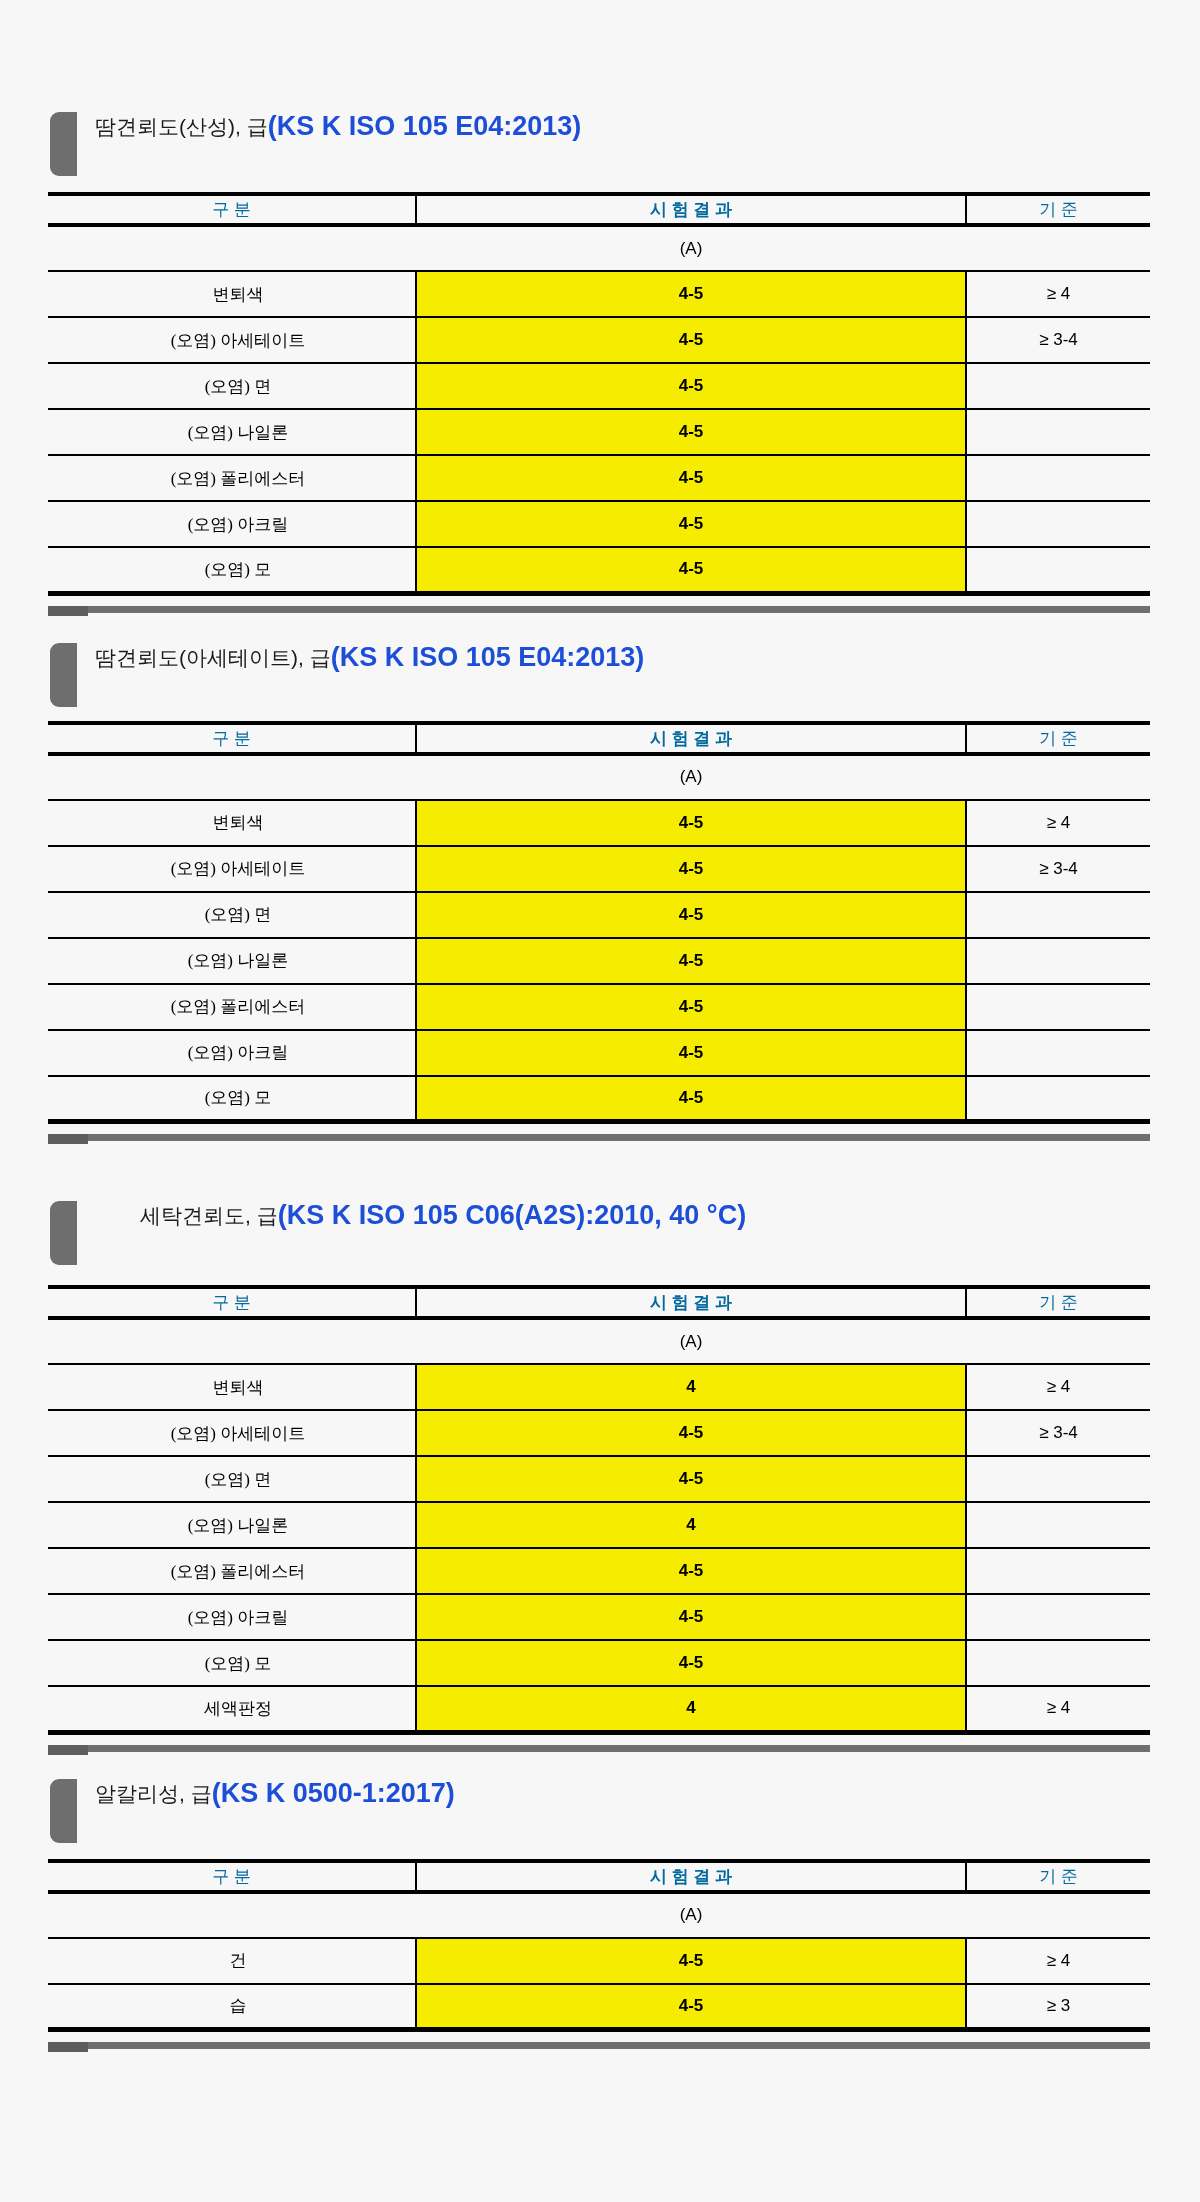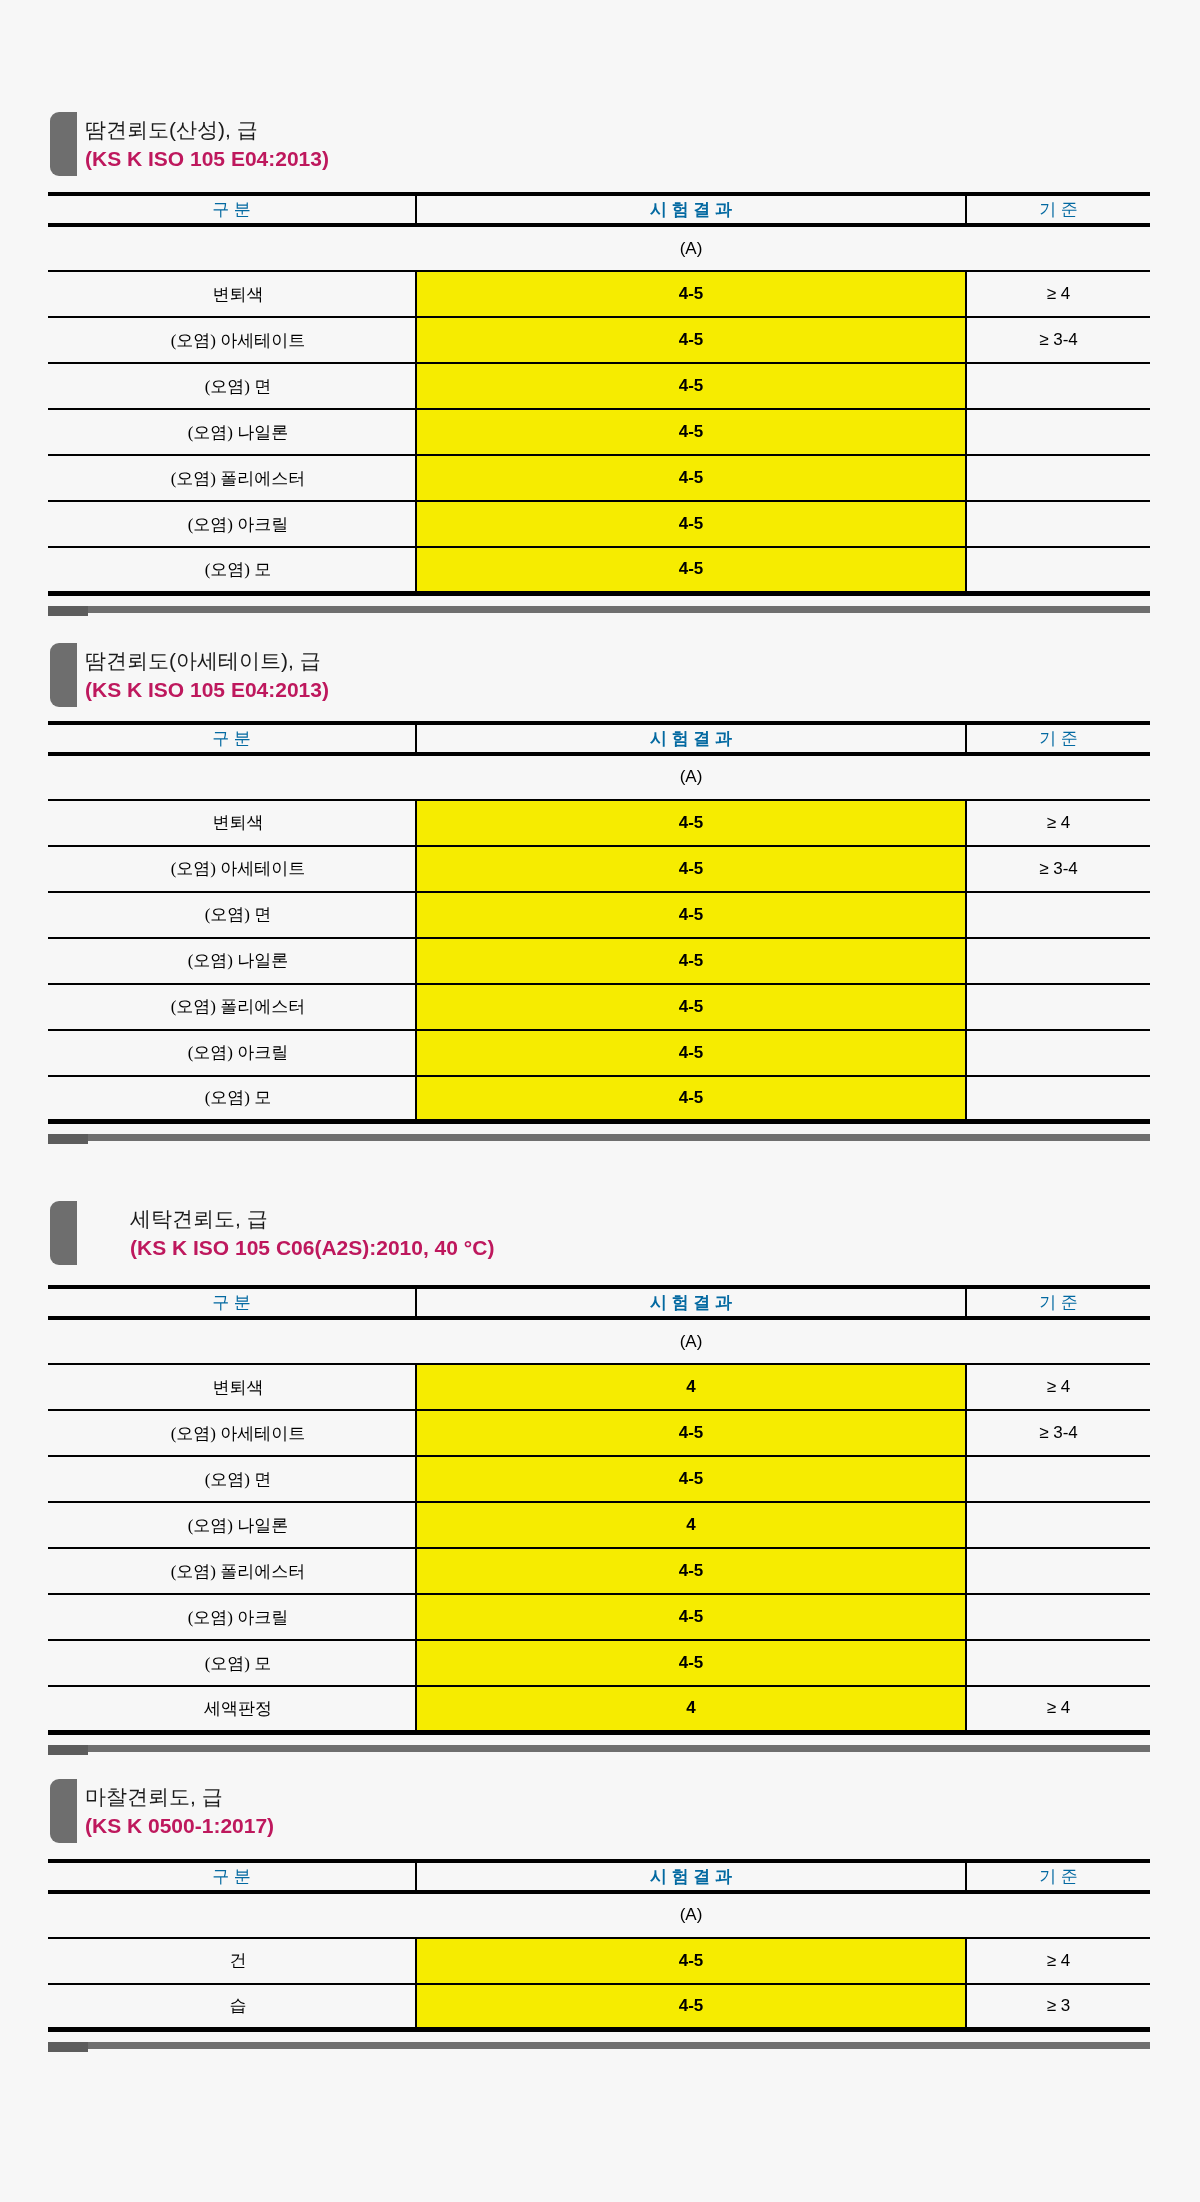--- a/index.html
+++ b/index.html
@@ -34,24 +34,24 @@
   .s0 .section-header,.s3 .section-header{margin-bottom:16px;}
   .s1 .section-header{margin-bottom:14px;}
   .s2 .section-header{margin-bottom:20px;gap:45px;}
 
   .section-marker{
     width:27px;height:64px;flex:0 0 27px;
     background:var(--marker);
     border-radius:9px 0 0 9px;
   }
   .section-titles{
-    margin-left:8px;display:flex;flex-direction:column;justify-content:center;
+    margin-left:18px;display:flex;justify-content:center;
   }
   .section-title{font-size:21px;line-height:29px;color:#1b1b1b;}
-  .section-standard{font-size:21px;line-height:29px;font-weight:bold;color:#be185d;}
+  .section-standard{font-size:27px;line-height:29px;font-weight:bold;color:#1d4ed8;}
 
   table.result-table{
     margin-left:48px;width:1102px;
     border-collapse:collapse;table-layout:fixed;
   }
   col.c1{width:368px;}
   col.c2{width:550px;}
   col.c3{width:184px;}
 
   .result-table th{
@@ -303,21 +303,21 @@
     </table>
     <div class="divider">
       <div class="divider-cap"></div>
     </div>
   </div>
 
   <div class="section s3">
     <div class="section-header">
       <div class="section-marker"></div>
       <div class="section-titles">
-        <div class="section-title">마찰견뢰도, 급</div>
+        <div class="section-title">알칼리성, 급</div>
         <div class="section-standard">(KS K 0500-1:2017)</div>
       </div>
     </div>
     <table class="result-table">
       <colgroup>
           <col class="c1">
           <col class="c2">
           <col class="c3">
         </colgroup>
       <thead>

